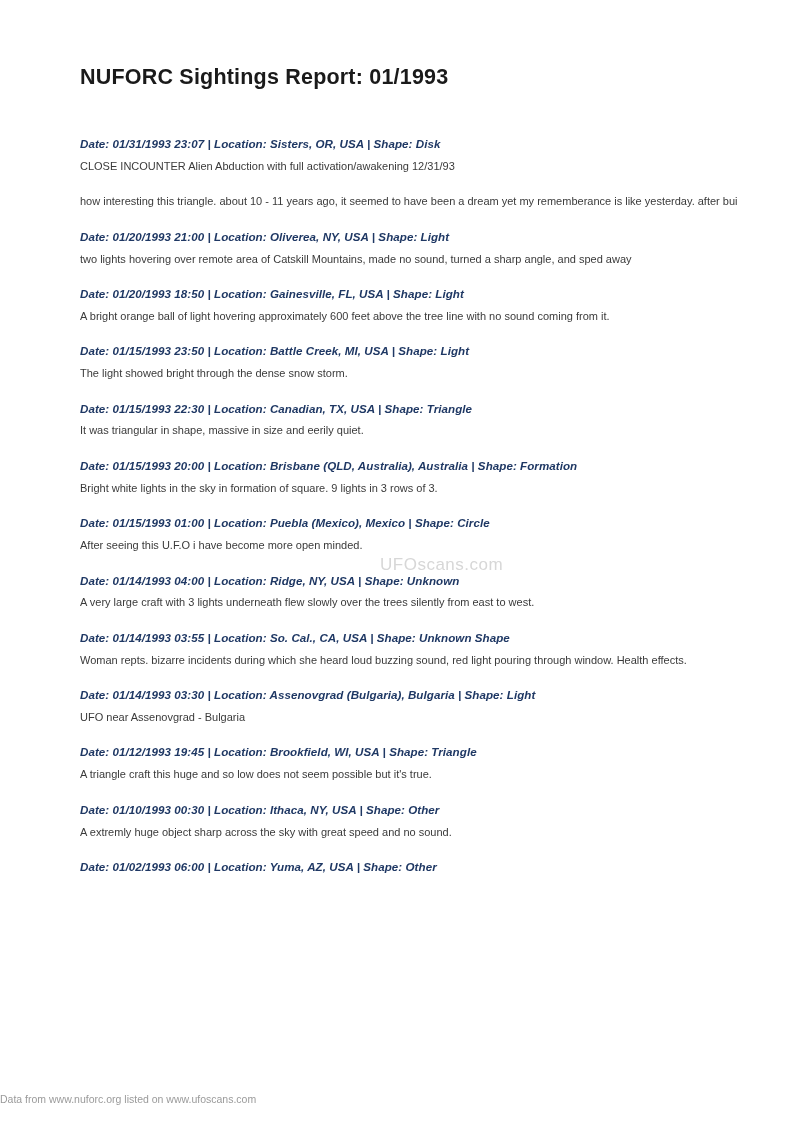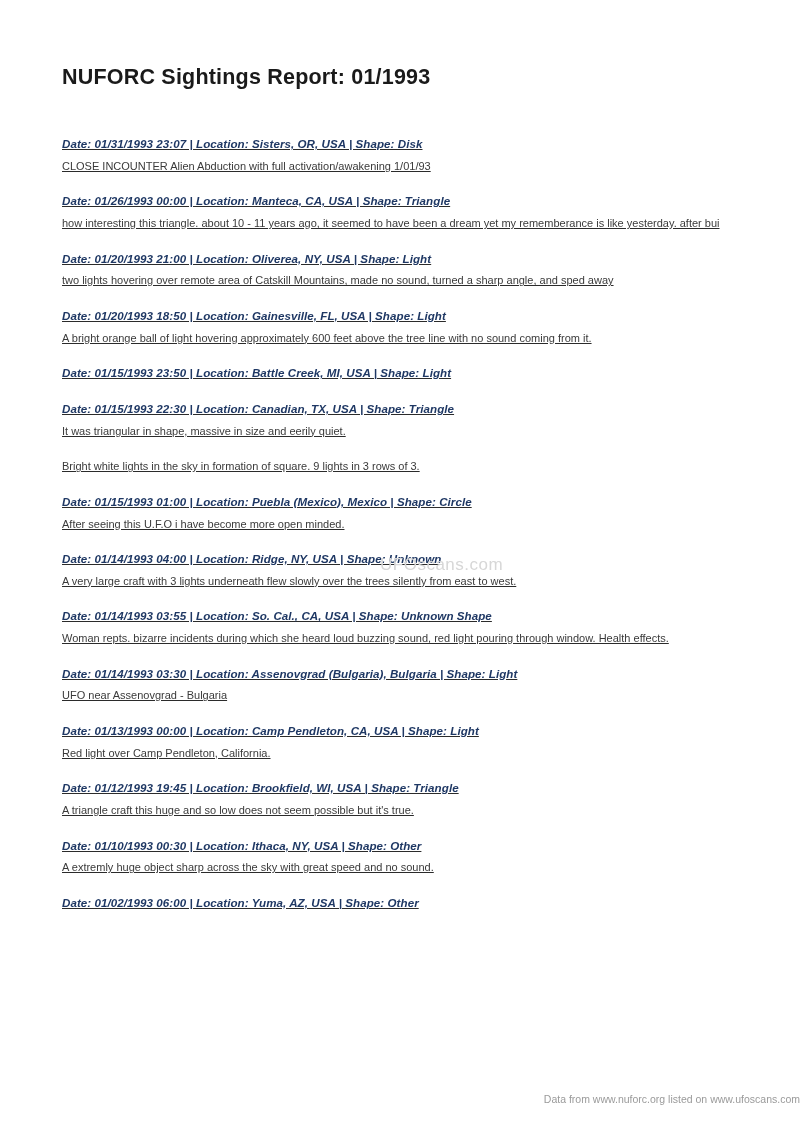--- a/index.html
+++ b/index.html
@@ -13,37 +13,36 @@
     font-family: "Liberation Sans", sans-serif;
     color: #2b2b2b;
     position: relative;
     overflow: hidden;
   }
   .page {
     position: relative;
     width: 800px;
     height: 1132px;
     box-sizing: border-box;
-    padding: 54px 60px 0 62px;
+    padding: 54px 60px 0 80px;
   }
   .page-title {
     font-size: 21.5px;
     font-weight: bold;
     color: #1a1a1a;
     letter-spacing: 0.2px;
     margin: 10px 0 0 0;
     padding: 0;
     line-height: 1.3;
   }
   .report-list {
     margin-top: 44px;
   }
   .entry {
     margin-bottom: 19px;
-    text-decoration: underline;
   }
   .entry-header {
     font-size: 11.6px;
     font-weight: bold;
     font-style: italic;
     color: #1f3864;
     line-height: 1.45;
     margin-bottom: 5px;
     letter-spacing: 0.05px;
   }
@@ -63,65 +62,66 @@
     letter-spacing: 0.5px;
     pointer-events: none;
     user-select: none;
     white-space: nowrap;
   }
   .footer {
     position: absolute;
     left: 0;
     right: 0;
     bottom: 27px;
-    text-align: right;
+    text-align: left;
     font-size: 10.5px;
     color: #9a9a9a;
   }
 </style>
 </head>
 <body>
 
 <div class="page">
 
   <h1 class="page-title">NUFORC Sightings Report: 01/1993</h1>
 
   <div class="report-list">
 
     <div class="entry">
       <div class="entry-header">Date: 01/31/1993 23:07 | Location: Sisters, OR, USA | Shape: Disk</div>
-      <div class="entry-body">CLOSE INCOUNTER Alien Abduction with full activation/awakening 1/01/93</div>
+      <div class="entry-body">CLOSE INCOUNTER Alien Abduction with full activation/awakening 12/31/93</div>
     </div>
 
     <div class="entry">
-      <div class="entry-header">Date: 01/26/1993 00:00 | Location: Manteca, CA, USA | Shape: Triangle</div>
       <div class="entry-body">how interesting this triangle. about 10 - 11 years ago, it seemed to have been a dream yet my rememberance is like yesterday. after bui</div>
     </div>
 
     <div class="entry">
       <div class="entry-header">Date: 01/20/1993 21:00 | Location: Oliverea, NY, USA | Shape: Light</div>
       <div class="entry-body">two lights hovering over remote area of Catskill Mountains, made no sound, turned a sharp angle, and sped away</div>
     </div>
 
 
     <div class="entry">
       <div class="entry-header">Date: 01/20/1993 18:50 | Location: Gainesville, FL, USA | Shape: Light</div>
       <div class="entry-body">A bright orange ball of light hovering approximately 600 feet above the tree line with no sound coming from it.</div>
     </div>
 
     <div class="entry">
       <div class="entry-header">Date: 01/15/1993 23:50 | Location: Battle Creek, MI, USA | Shape: Light</div>
+      <div class="entry-body">The light showed bright through the dense snow storm.</div>
     </div>
 
     <div class="entry">
       <div class="entry-header">Date: 01/15/1993 22:30 | Location: Canadian, TX, USA | Shape: Triangle</div>
       <div class="entry-body">It was triangular in shape, massive in size and eerily quiet.</div>
     </div>
 
     <div class="entry">
+      <div class="entry-header">Date: 01/15/1993 20:00 | Location: Brisbane (QLD, Australia), Australia | Shape: Formation</div>
       <div class="entry-body">Bright white lights in the sky in formation of square. 9 lights in 3 rows of 3.</div>
     </div>
 
     <div class="entry">
       <div class="entry-header">Date: 01/15/1993 01:00 | Location: Puebla (Mexico), Mexico | Shape: Circle</div>
       <div class="entry-body">After seeing this U.F.O i have become more open minded.</div>
     </div>
 
     <div class="entry">
       <div class="entry-header">Date: 01/14/1993 04:00 | Location: Ridge, NY, USA | Shape: Unknown</div>
@@ -131,24 +131,20 @@
     <div class="entry">
       <div class="entry-header">Date: 01/14/1993 03:55 | Location: So. Cal., CA, USA | Shape: Unknown Shape</div>
       <div class="entry-body">Woman repts. bizarre incidents during which she heard loud buzzing sound, red light pouring through window. Health effects.</div>
     </div>
 
     <div class="entry">
       <div class="entry-header">Date: 01/14/1993 03:30 | Location: Assenovgrad (Bulgaria), Bulgaria | Shape: Light</div>
       <div class="entry-body">UFO near Assenovgrad - Bulgaria</div>
     </div>
 
-    <div class="entry">
-      <div class="entry-header">Date: 01/13/1993 00:00 | Location: Camp Pendleton, CA, USA | Shape: Light</div>
-      <div class="entry-body">Red light over Camp Pendleton, California.</div>
-    </div>
 
     <div class="entry">
       <div class="entry-header">Date: 01/12/1993 19:45 | Location: Brookfield, WI, USA | Shape: Triangle</div>
       <div class="entry-body">A triangle craft this huge and so low does not seem possible but it's true.</div>
     </div>
 
     <div class="entry">
       <div class="entry-header">Date: 01/10/1993 00:30 | Location: Ithaca, NY, USA | Shape: Other</div>
       <div class="entry-body">A extremly huge object sharp across the sky with great speed and no sound.</div>
     </div>

